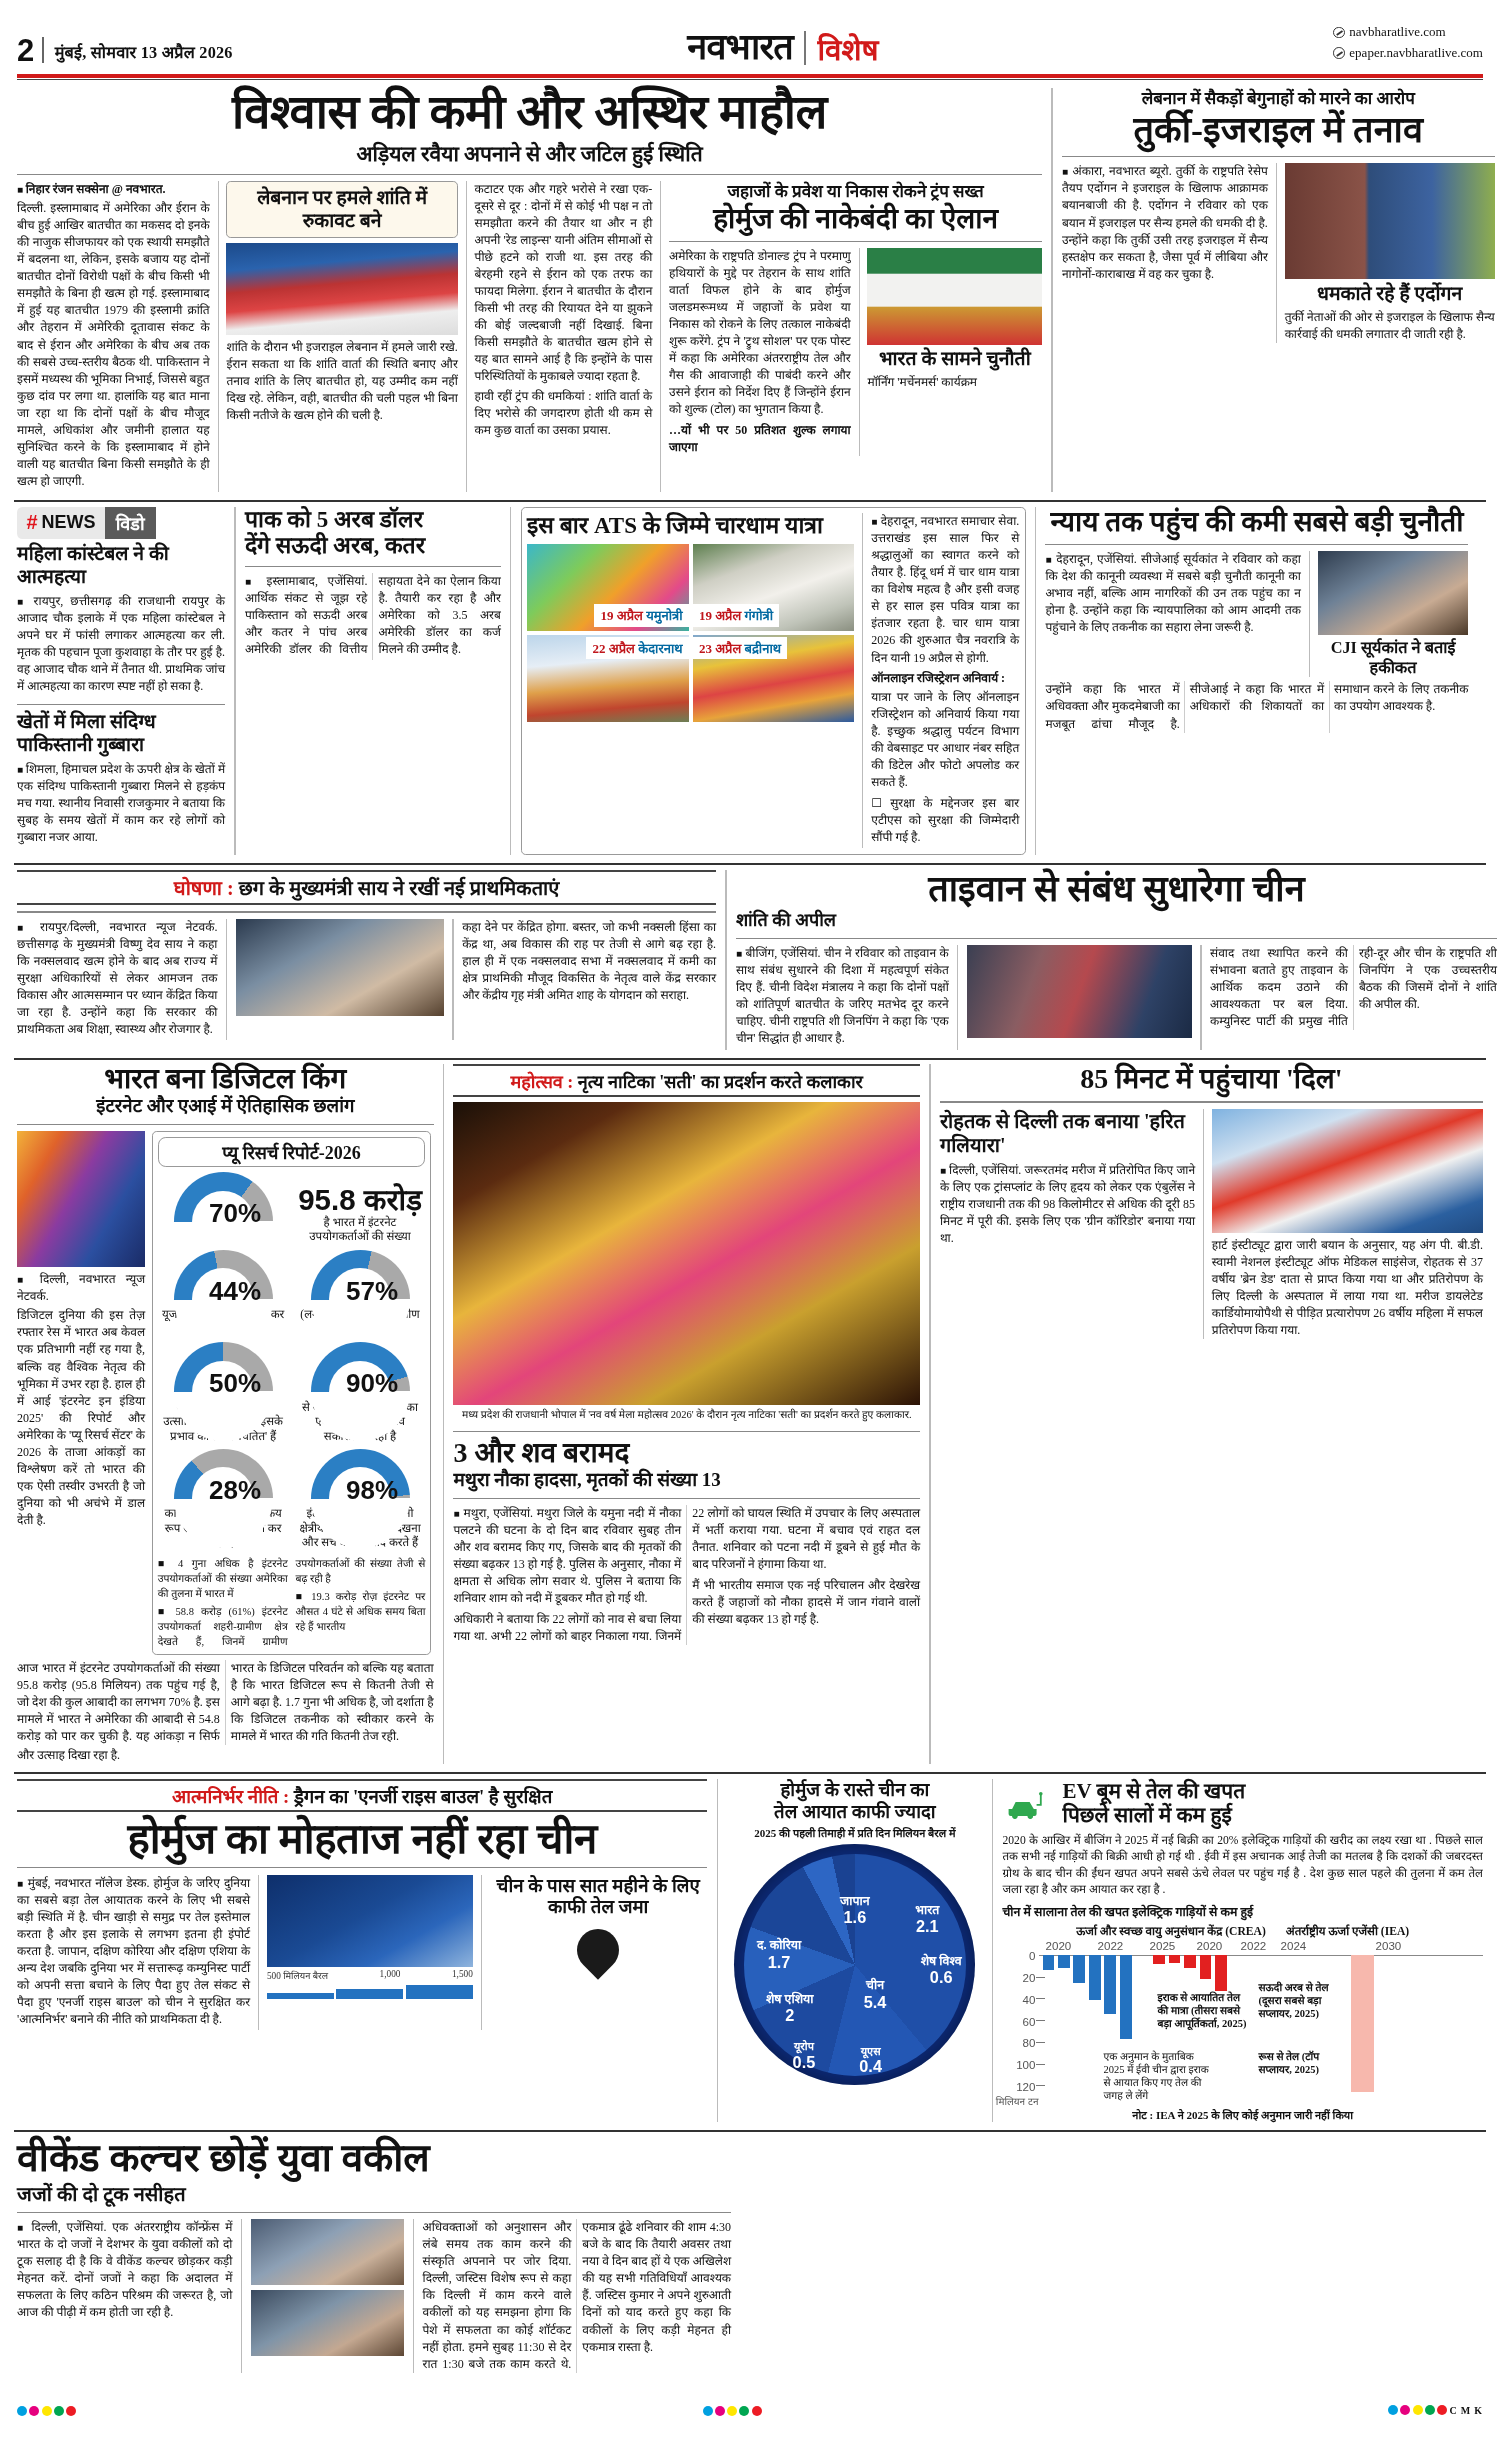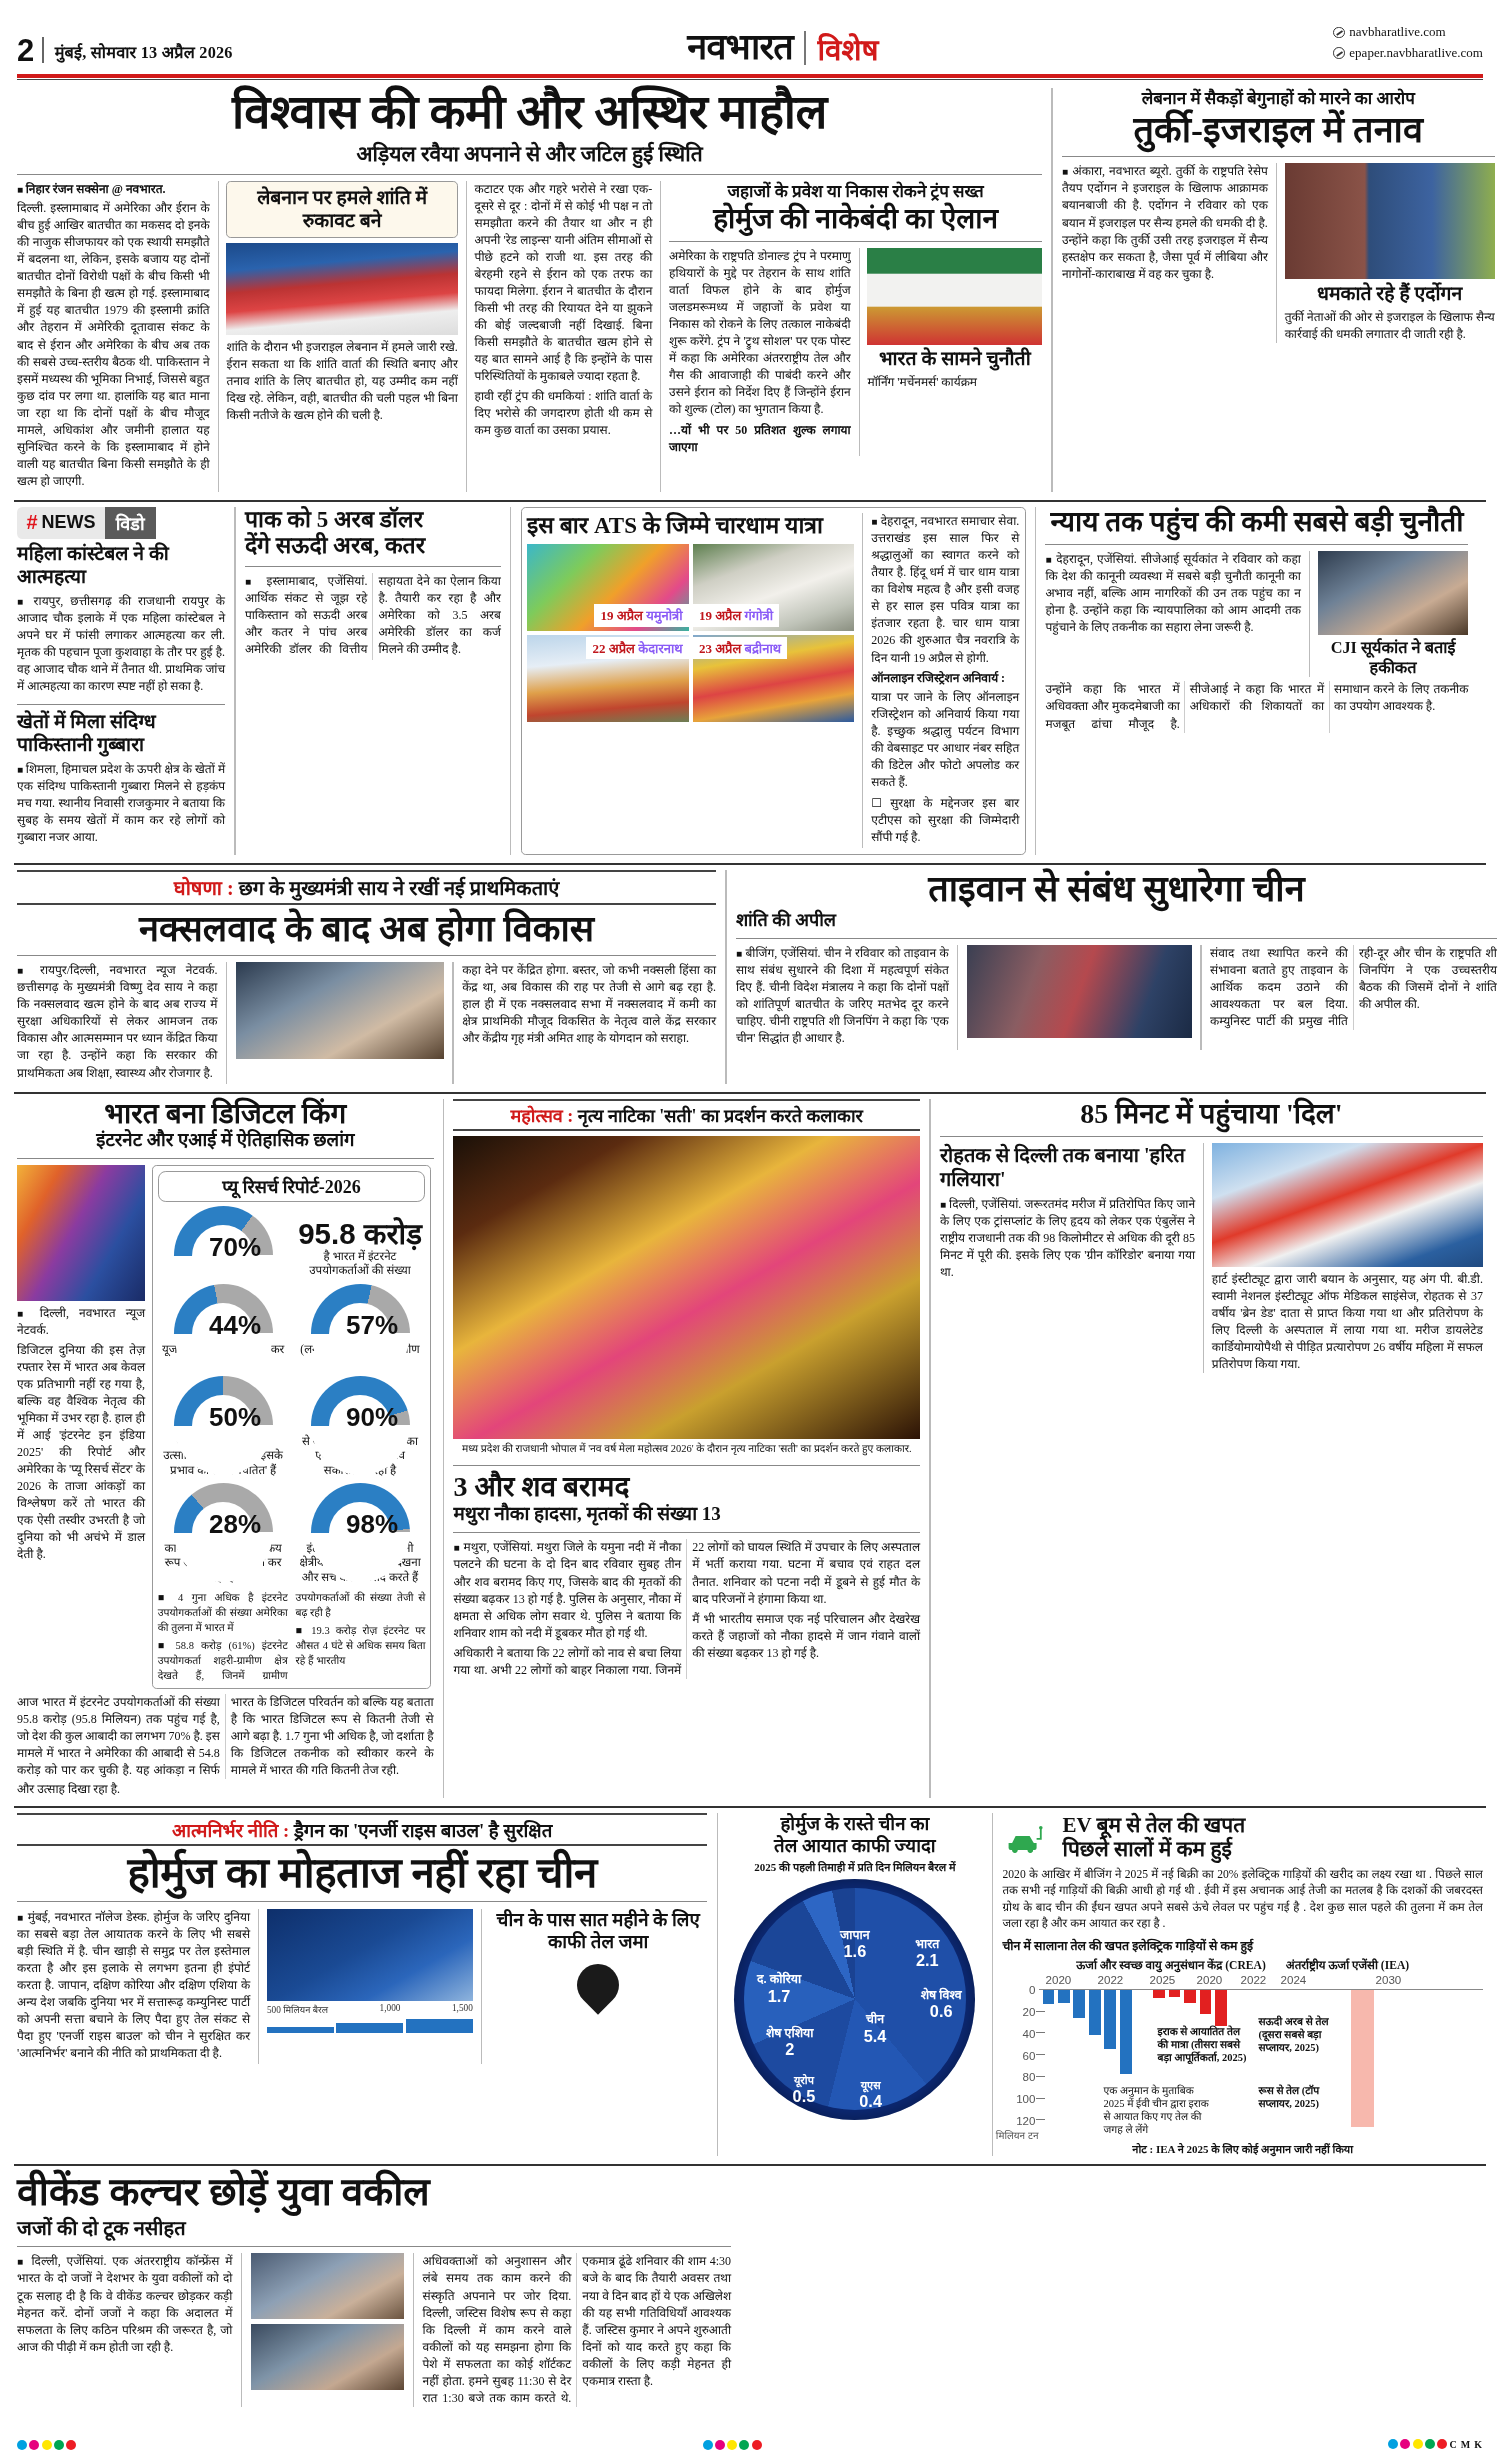--- a/index.html
+++ b/index.html
@@ -71,21 +71,21 @@
   .ph-ambulance { background:linear-gradient(160deg,#7fb2e0 0%,#cfe0f0 25%,#e03a2a 45%,#f0f0f0 62%,#2b60a0 85%,#204a80 100%); }
   .ph-judge1 { background:linear-gradient(150deg,#4b5b72 0%,#8da0b5 40%,#c9b09a 70%,#6b5440 100%); }
   .ph-judge2 { background:linear-gradient(150deg,#3a4a5e 0%,#7f94a8 40%,#c4a891 70%,#5c4634 100%); }
   .ph-cji { background:linear-gradient(150deg,#2e3c4e 0%,#6e8196 35%,#c8ab93 68%,#4a3828 100%); }
   .ph-politician { background:linear-gradient(150deg,#2b3a4e 0%,#7a8ea2 35%,#d0bba4 68%,#55412f 100%); }
   .ph-xi { background:linear-gradient(110deg,#3a3f52 0%,#8a5d62 30%,#b5494e 50%,#2e4266 78%,#1b2a44 100%); }
   .ph-map { background:linear-gradient(150deg,#0e2f6b 0%,#1a4a94 45%,#2b66bb 70%,#8fb4dd 100%); }
 
   .ph-label { position:absolute; bottom:4.7px; background:#fff; color:#c0161c;
               font-weight:bold; font-size:13px; padding:2.3px 6.2px; }
-  .ph-label b { color:#8b5cf6; }
+  .ph-label b { color:#0369a1; }
   .lbl-left { left:0; }
   .lbl-right { right:0; }
 
   
   .newsvideo { display:inline-flex; align-items:stretch; border-radius:5.4px; overflow:hidden;
                font-family:"Liberation Sans",sans-serif; }
   .nv-a { background:#e9e9e9; color:#111; font-weight:bold; font-size:18px;
           padding:3.9px 9.3px; display:flex; align-items:center; gap:3.9px; }
   .nv-hash { color:#e0131b; font-size:20px; font-weight:900; }
   .nv-b { background:#5a5a5a; color:#fff; font-weight:bold; font-size:18px; padding:3.9px 11px;
@@ -344,21 +344,20 @@
 
   <div class="hline-thick"></div>
 
   <div class="row">
 
     <div class="col" style="width:699px;">
       <div class="tag-box tagline">
         <span class="redtag">घोषणा :</span>
         <span>छग के मुख्यमंत्री साय ने रखीं नई प्राथमिकताएं</span>
       </div>
-      <div class="hl-xl" style="margin-top:4.7px;">नक्सलवाद के बाद अब होगा विकास</div>
       <div class="hline"></div>
       <div class="row" style="padding:0;gap:8.5px;">
         <div class="col" style="width:202px;">
           <div class="body">
             <p class="lead">रायपुर/दिल्ली, नवभारत न्यूज नेटवर्क. छत्तीसगढ़ के मुख्यमंत्री विष्णु देव साय ने कहा कि नक्सलवाद खत्म होने के बाद अब राज्य में सुरक्षा अधिकारियों से लेकर आमजन तक विकास और आत्मसम्मान पर ध्यान केंद्रित किया जा रहा है. उन्होंने कहा कि सरकार की प्राथमिकता अब शिक्षा, स्वास्थ्य और रोजगार है.</p>
           </div>
         </div>
         <div class="vline"></div>
         <div class="col" style="width:210px;">
           <div class="ph ph-politician" style="height:97px;"></div>

